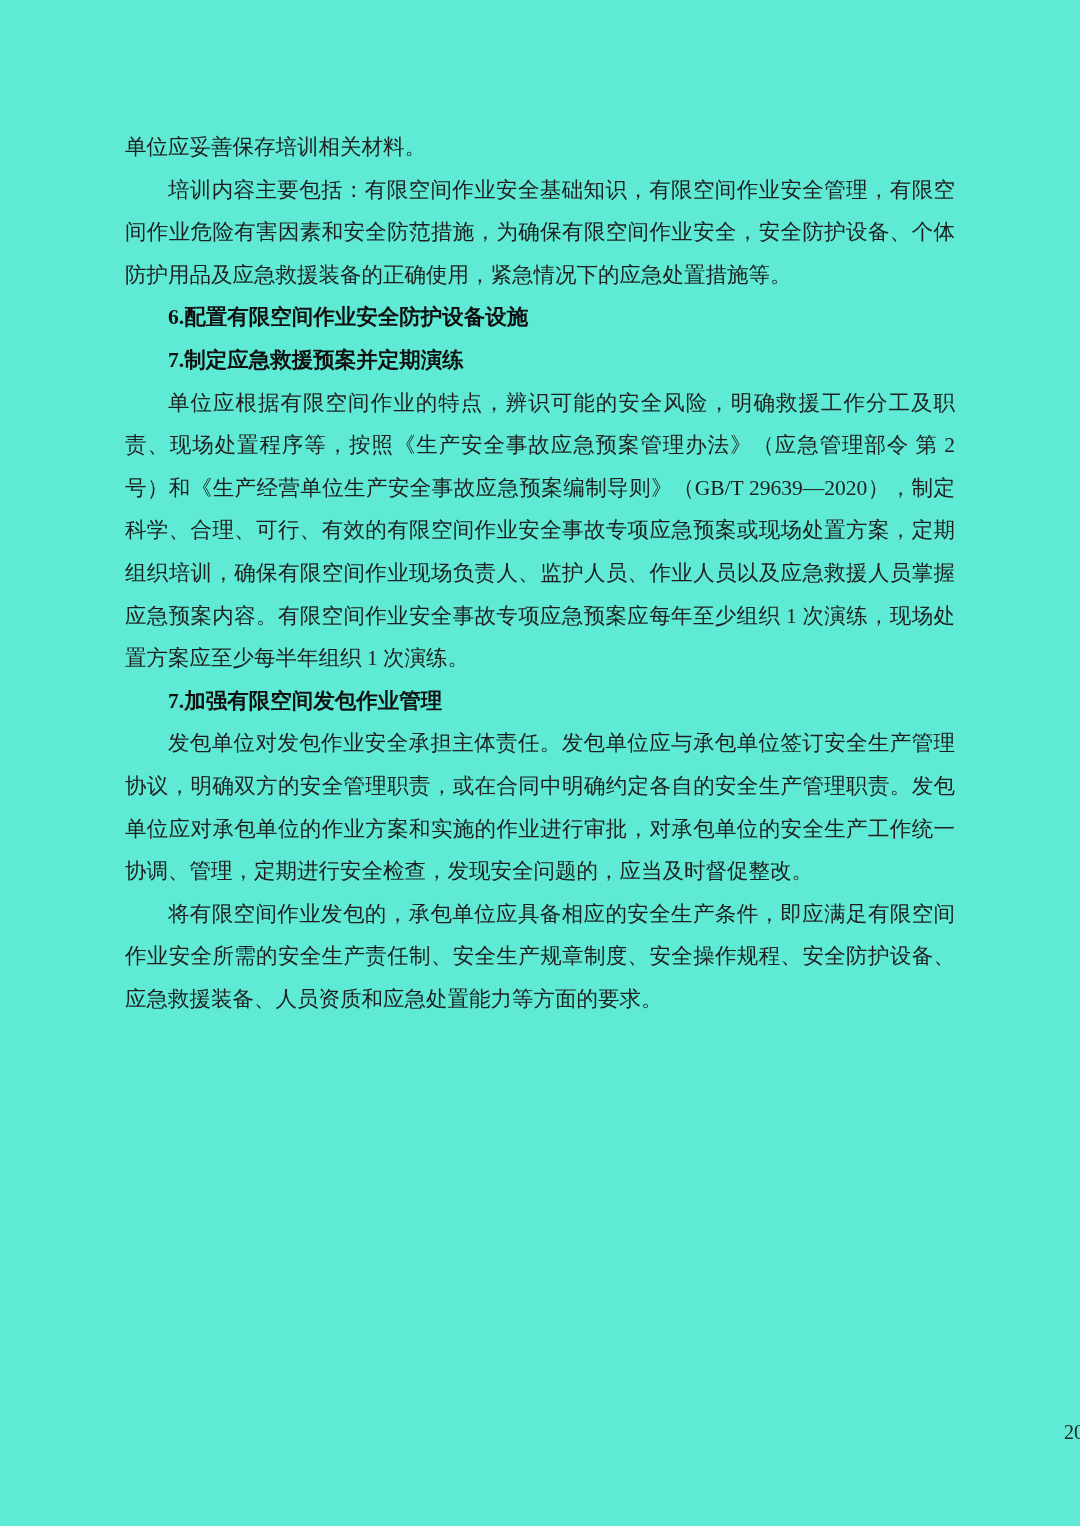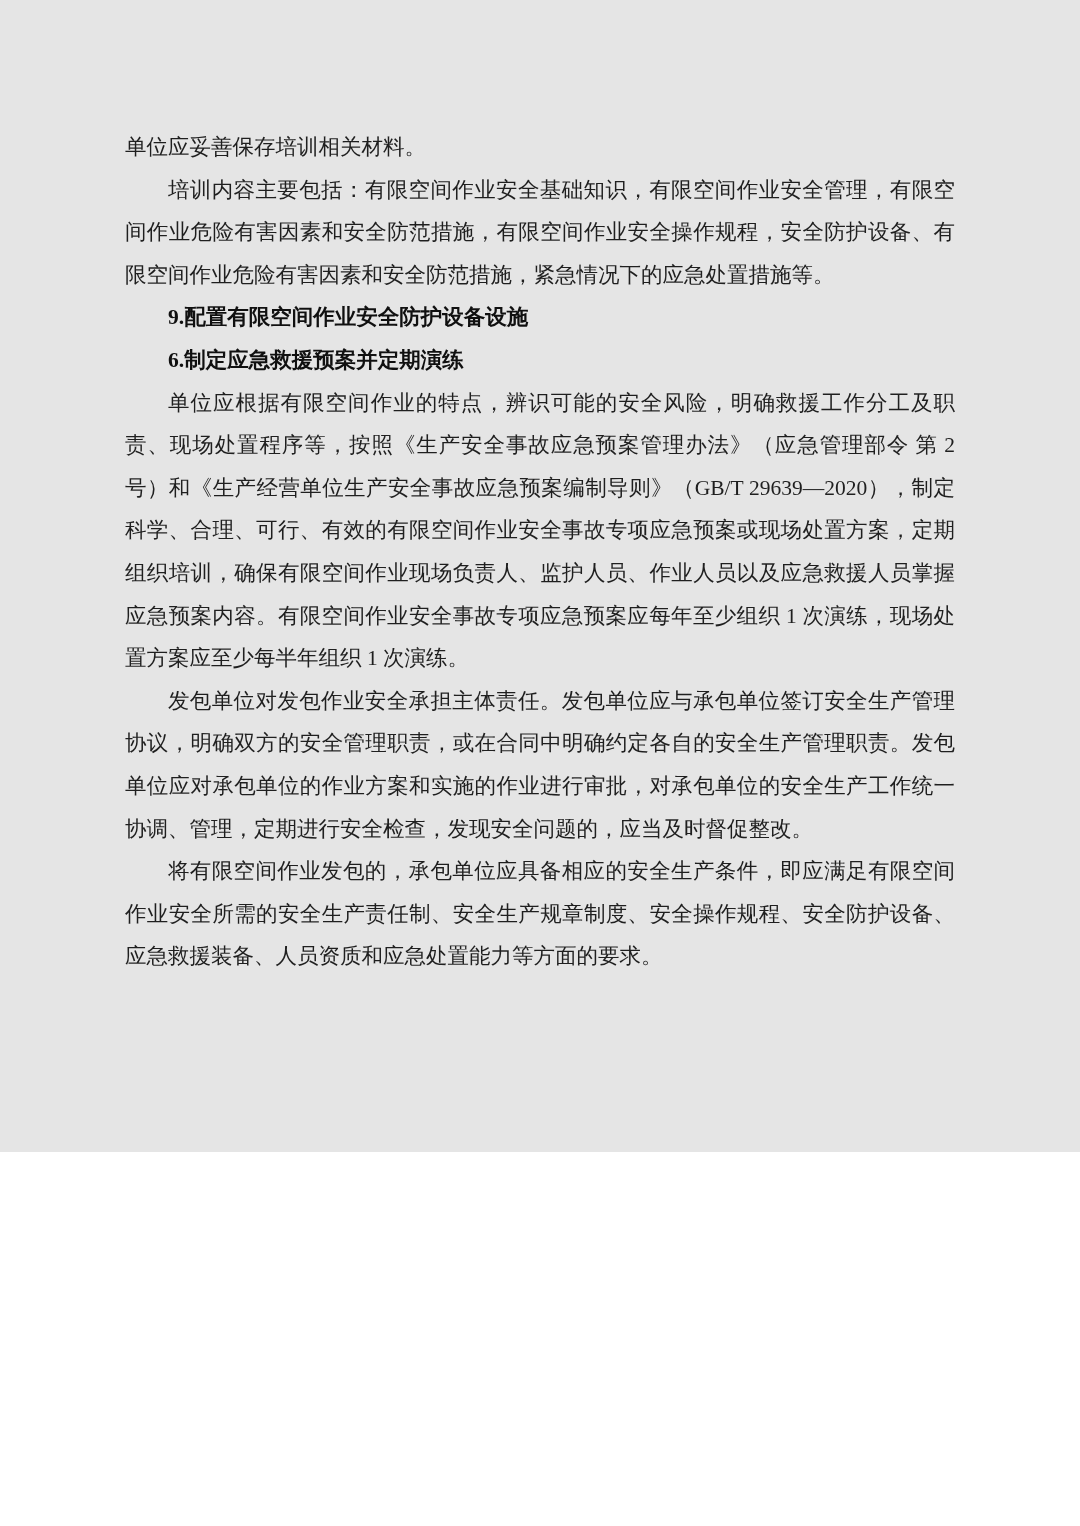--- a/index.html
+++ b/index.html
@@ -3,22 +3,22 @@
 <meta charset="utf-8">
 <style>
   html, body {
     margin: 0;
     padding: 0;
     background: #ffffff;
   }
   .page {
     position: relative;
     width: 1080px;
-    height: 1152px;
-    background: #e5e5e5;
+    height: 1526px;
+    background: #5eead4;
     overflow: hidden;
     font-family: "Liberation Serif", "DejaVu Serif", serif;
   }
   .content {
     position: absolute;
     left: 125px;
     top: 126px;
     width: 830px;
     color: #1f1f1f;
     font-size: 21.5px;
@@ -52,21 +52,22 @@
     color: #222222;
     font-family: "Liberation Serif", "DejaVu Serif", serif;
   }
 </style>
 </head>
 <body>
 
 <div class="page">
   <div class="content" id="doc-content">
       <p class="para-cont">单位应妥善保存培训相关材料。</p>
-      <p class="para">培训内容主要包括：有限空间作业安全基础知识，有限空间作业安全管理，有限空间作业危险有害因素和安全防范措施，有限空间作业安全操作规程，安全防护设备、有限空间作业危险有害因素和安全防范措施，紧急情况下的应急处置措施等。</p>
-      <p class="heading">9.配置有限空间作业安全防护设备设施</p>
-      <p class="heading">6.制定应急救援预案并定期演练</p>
+      <p class="para">培训内容主要包括：有限空间作业安全基础知识，有限空间作业安全管理，有限空间作业危险有害因素和安全防范措施，为确保有限空间作业安全，安全防护设备、个体防护用品及应急救援装备的正确使用，紧急情况下的应急处置措施等。</p>
+      <p class="heading">6.配置有限空间作业安全防护设备设施</p>
+      <p class="heading">7.制定应急救援预案并定期演练</p>
       <p class="para">单位应根据有限空间作业的特点，辨识可能的安全风险，明确救援工作分工及职责、现场处置程序等，按照《生产安全事故应急预案管理办法》（应急管理部令 第 2 号）和《生产经营单位生产安全事故应急预案编制导则》（GB/T 29639—2020），制定科学、合理、可行、有效的有限空间作业安全事故专项应急预案或现场处置方案，定期组织培训，确保有限空间作业现场负责人、监护人员、作业人员以及应急救援人员掌握应急预案内容。有限空间作业安全事故专项应急预案应每年至少组织 1 次演练，现场处置方案应至少每半年组织 1 次演练。</p>
+      <p class="heading">7.加强有限空间发包作业管理</p>
       <p class="para">发包单位对发包作业安全承担主体责任。发包单位应与承包单位签订安全生产管理协议，明确双方的安全管理职责，或在合同中明确约定各自的安全生产管理职责。发包单位应对承包单位的作业方案和实施的作业进行审批，对承包单位的安全生产工作统一协调、管理，定期进行安全检查，发现安全问题的，应当及时督促整改。</p>
       <p class="para">将有限空间作业发包的，承包单位应具备相应的安全生产条件，即应满足有限空间作业安全所需的安全生产责任制、安全生产规章制度、安全操作规程、安全防护设备、应急救援装备、人员资质和应急处置能力等方面的要求。</p>
     </div>
   <div class="page-number">20</div>
 </div>
 
 </body></html>

